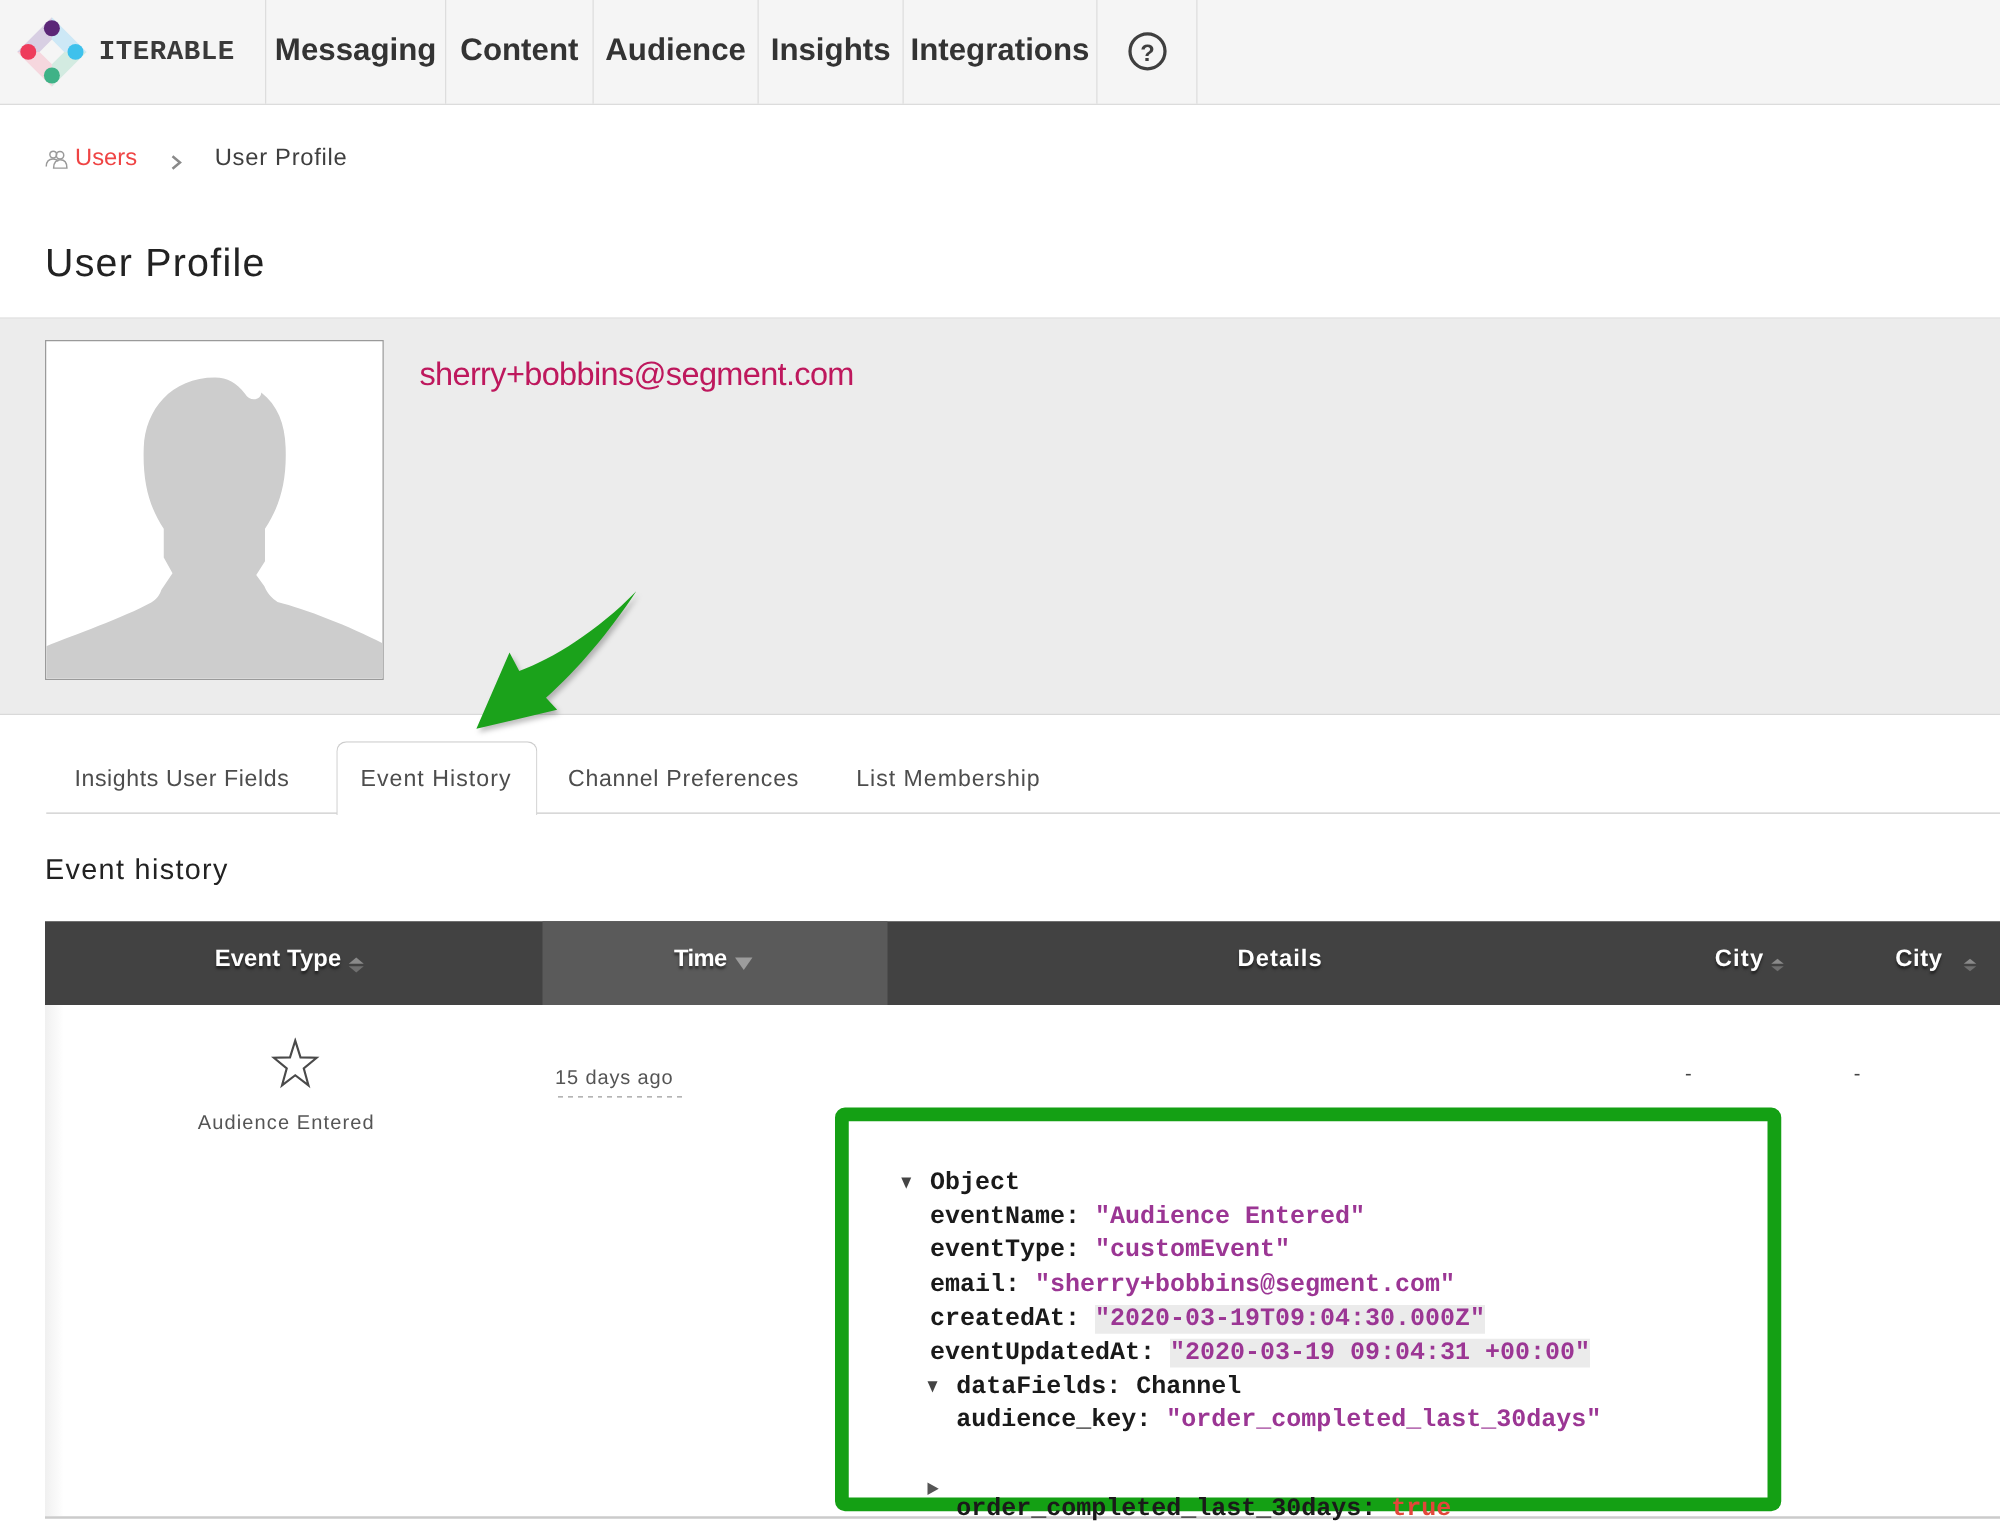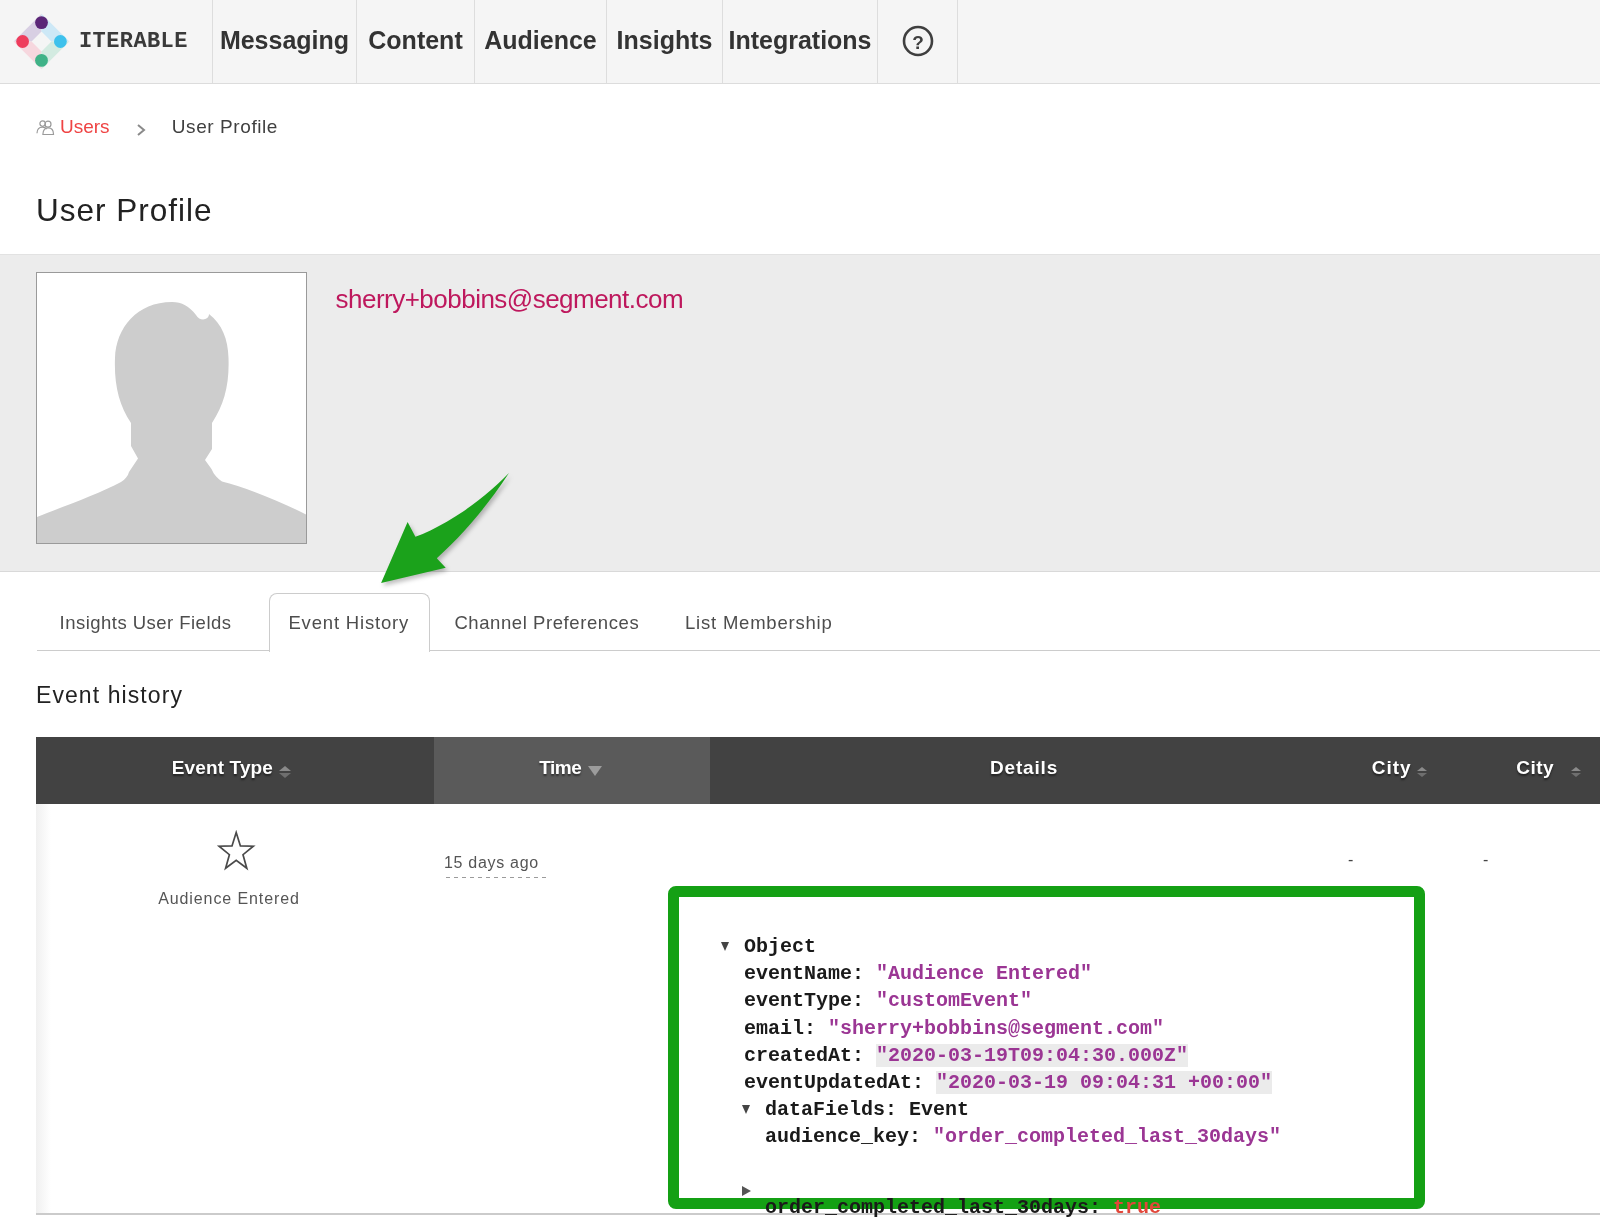--- a/index.html
+++ b/index.html
@@ -158,17 +158,17 @@
 
 <div id="gbox" class="abs"></div>
 <div class="jtri-d" style="left:721px;top:942px;"></div>
 <div class="jline" style="left:744px;top:933px;">Object</div>
 <div class="jline" style="left:744px;top:960px;">eventName: <span class="pv">"Audience Entered"</span></div>
 <div class="jline" style="left:744px;top:987px;">eventType: <span class="pv">"customEvent"</span></div>
 <div class="jline" style="left:744px;top:1015px;">email: <span class="pv">"sherry+bobbins@segment.com"</span></div>
 <div class="jline" style="left:744px;top:1042px;">createdAt: <span class="pv gbg">"2020-03-19T09:04:30.000Z"</span></div>
 <div class="jline" style="left:744px;top:1069px;">eventUpdatedAt: <span class="pv gbg">"2020-03-19 09:04:31 +00:00"</span></div>
 <div class="jtri-d" style="left:742px;top:1105px;"></div>
-<div class="jline" style="left:765px;top:1096px;">dataFields: Event</div>
+<div class="jline" style="left:765px;top:1096px;">dataFields: Channel</div>
 <div class="jline" style="left:765px;top:1123px;">audience_key: <span class="pv">"order_completed_last_30days"</span></div>
 <div class="jline" style="left:765px;top:1150px;margin-top:44px;">order_completed_last_30days: <span class="rv">true</span></div>
 <div class="jtri-r" style="left:742px;top:1186px;"></div>
 <div class="jline" style="left:765px;top:1247px;">itblInternal: Object</div>
 
 </body></html>

